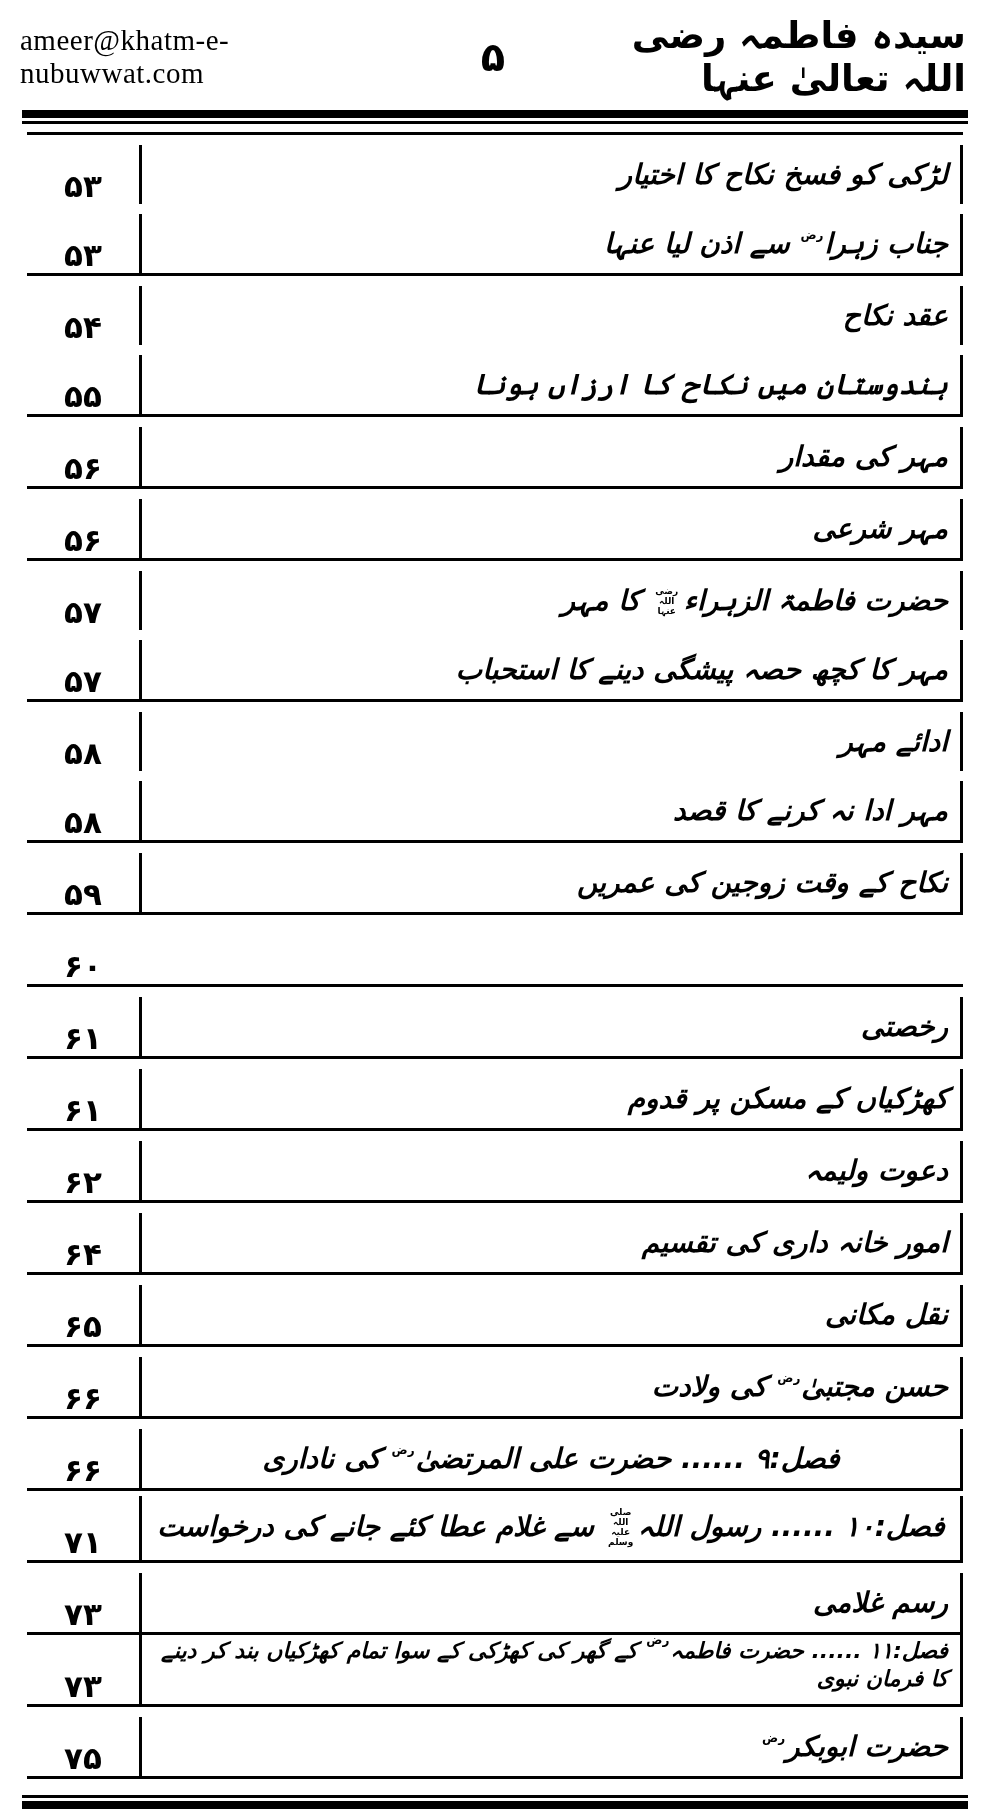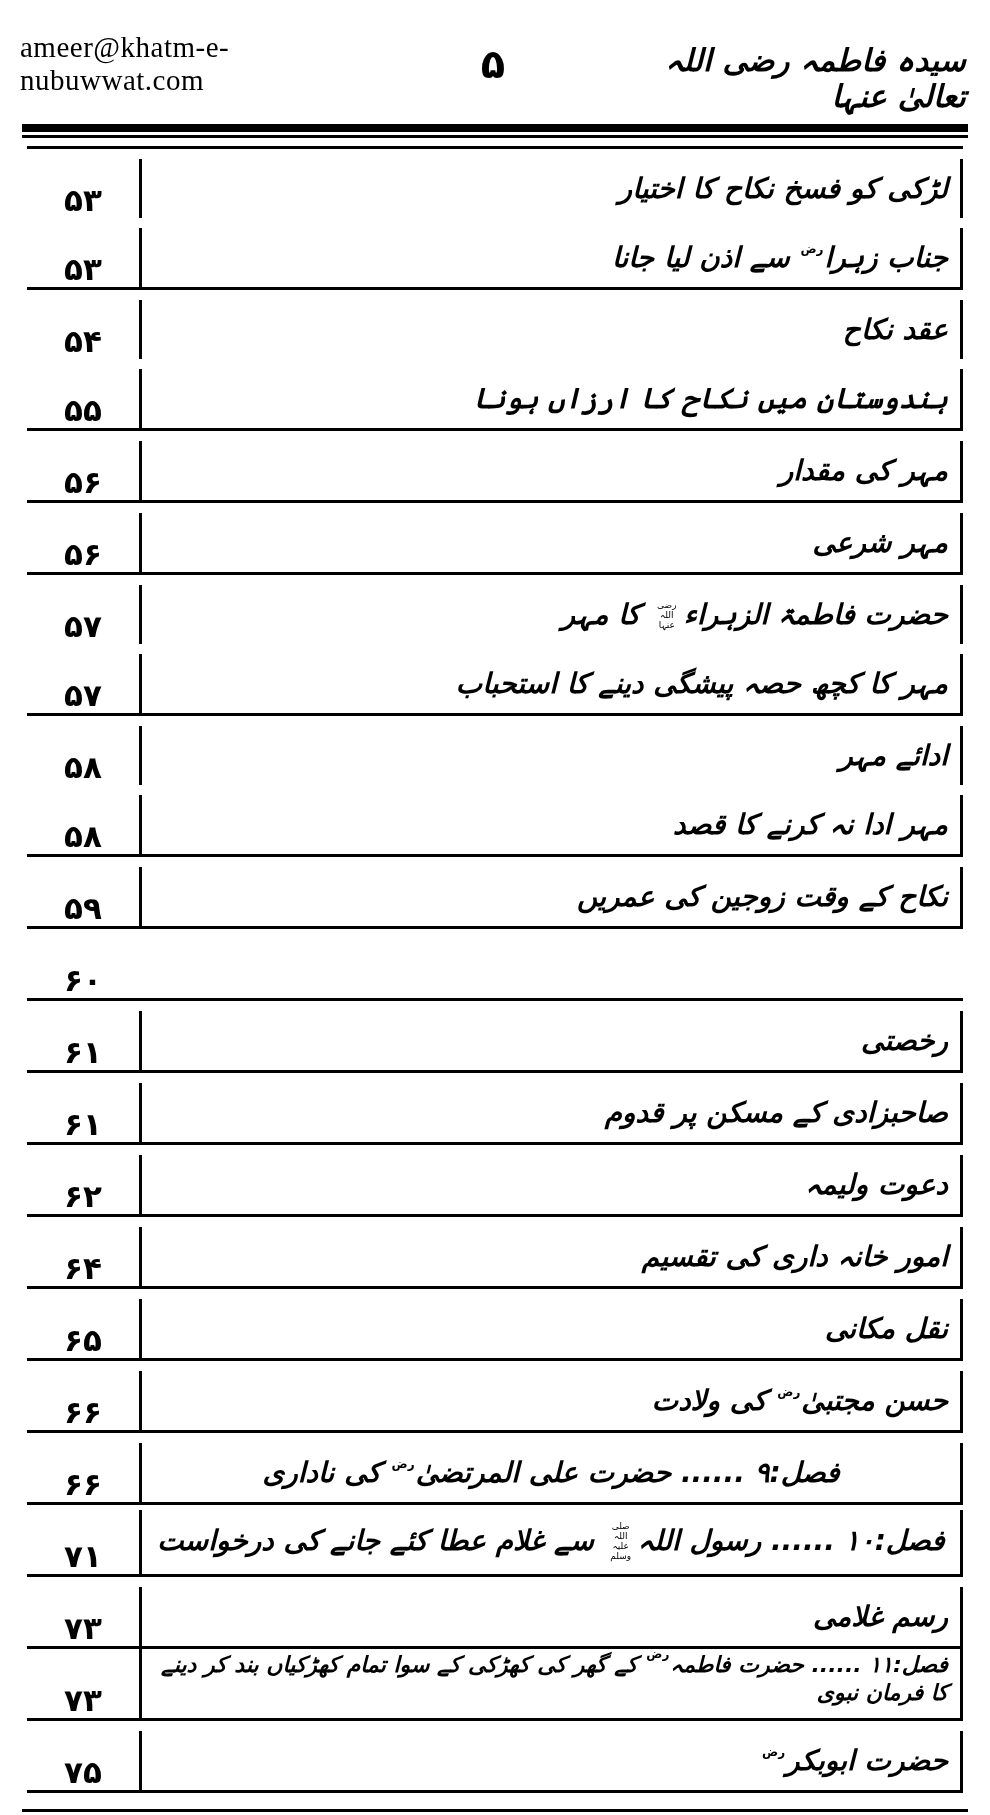--- a/index.html
+++ b/index.html
@@ -5,21 +5,21 @@
   html,body{margin:0;padding:0;background:#e8e8e8;}
   .page{
     position:relative;width:990px;height:1815px;margin:0 auto;
     background:#fff;color:#000;overflow:hidden;
     font-family:"DejaVu Sans",sans-serif;
   }
   
   .hdr{display:flex;align-items:center;padding:14px 24px 0 20px;}
   .hdr-email{width:40%;font-family:"Liberation Serif",serif;font-size:29px;letter-spacing:.5px;}
   .hdr-num{width:20%;text-align:center;font-weight:bold;font-size:40px;direction:rtl;}
-  .hdr-title{width:40%;text-align:right;direction:rtl;font-weight:bold;font-size:31px;font-style:italic;margin-top:28px;}
+  .hdr-title{width:40%;text-align:right;direction:rtl;font-weight:bold;font-size:37px;}
   
   .rules{margin:10px 22px 0 22px;}
   .bar-thick{height:8px;background:#000;}
   .bar-gap{height:3px;}
   .bar-thin{height:3px;background:#000;}
   
   .toc{margin:8px 27px 0 27px;border-top:3px solid #000;}
   .group{border-bottom:3px solid #000;}
   .entry{display:flex;align-items:flex-end;height:69px;}
   .num{
@@ -33,21 +33,21 @@
     font-style:italic;
   }
   .cell.center{justify-content:center;margin-top:36px;}
   .cell.small{font-size:22px;}
   .txt{display:inline;}
   
   .hon{display:inline-block;direction:rtl;font-style:normal;}
   .hon.sup{font-size:12px;vertical-align:14px;margin:0 1px;line-height:1;}
   .hon.seal{
     font-size:9px;width:30px;line-height:1.1;text-align:center;
-    vertical-align:middle;white-space:normal;margin:0 2px;font-weight:normal;
+    vertical-align:middle;white-space:normal;margin:0 2px;font-weight:bold;
   }
   
   .rules-bot{margin:16px 22px 0 22px;}
 </style>
 </head>
 <body>
 
 <div class="page">
 
   <div class="hdr">
@@ -66,21 +66,21 @@
       <div class="group">
         <div class="entry">
           <div class="num">۵۳</div>
           <div class="cell">
             <span class="txt">لڑکی کو فسخ نکاح کا اختیار</span>
           </div>
         </div>
         <div class="entry">
           <div class="num">۵۳</div>
           <div class="cell">
-            <span class="txt"><span>جناب زہرا</span><span class="hon sup">رض</span><span> سے اذن لیا جانا</span></span>
+            <span class="txt"><span>جناب زہرا</span><span class="hon sup">رض</span><span> سے اذن لیا عنہا</span></span>
           </div>
         </div>
       </div>
       <div class="group">
         <div class="entry">
           <div class="num">۵۴</div>
           <div class="cell">
             <span class="txt">عقد نکاح</span>
           </div>
         </div>
@@ -153,21 +153,21 @@
           <div class="num">۶۱</div>
           <div class="cell">
             <span class="txt">رخصتی</span>
           </div>
         </div>
       </div>
       <div class="group">
         <div class="entry">
           <div class="num">۶۱</div>
           <div class="cell">
-            <span class="txt">صاحبزادی کے مسکن پر قدوم</span>
+            <span class="txt">کھڑکیاں کے مسکن پر قدوم</span>
           </div>
         </div>
       </div>
       <div class="group">
         <div class="entry">
           <div class="num">۶۲</div>
           <div class="cell">
             <span class="txt">دعوت ولیمہ</span>
           </div>
         </div>

